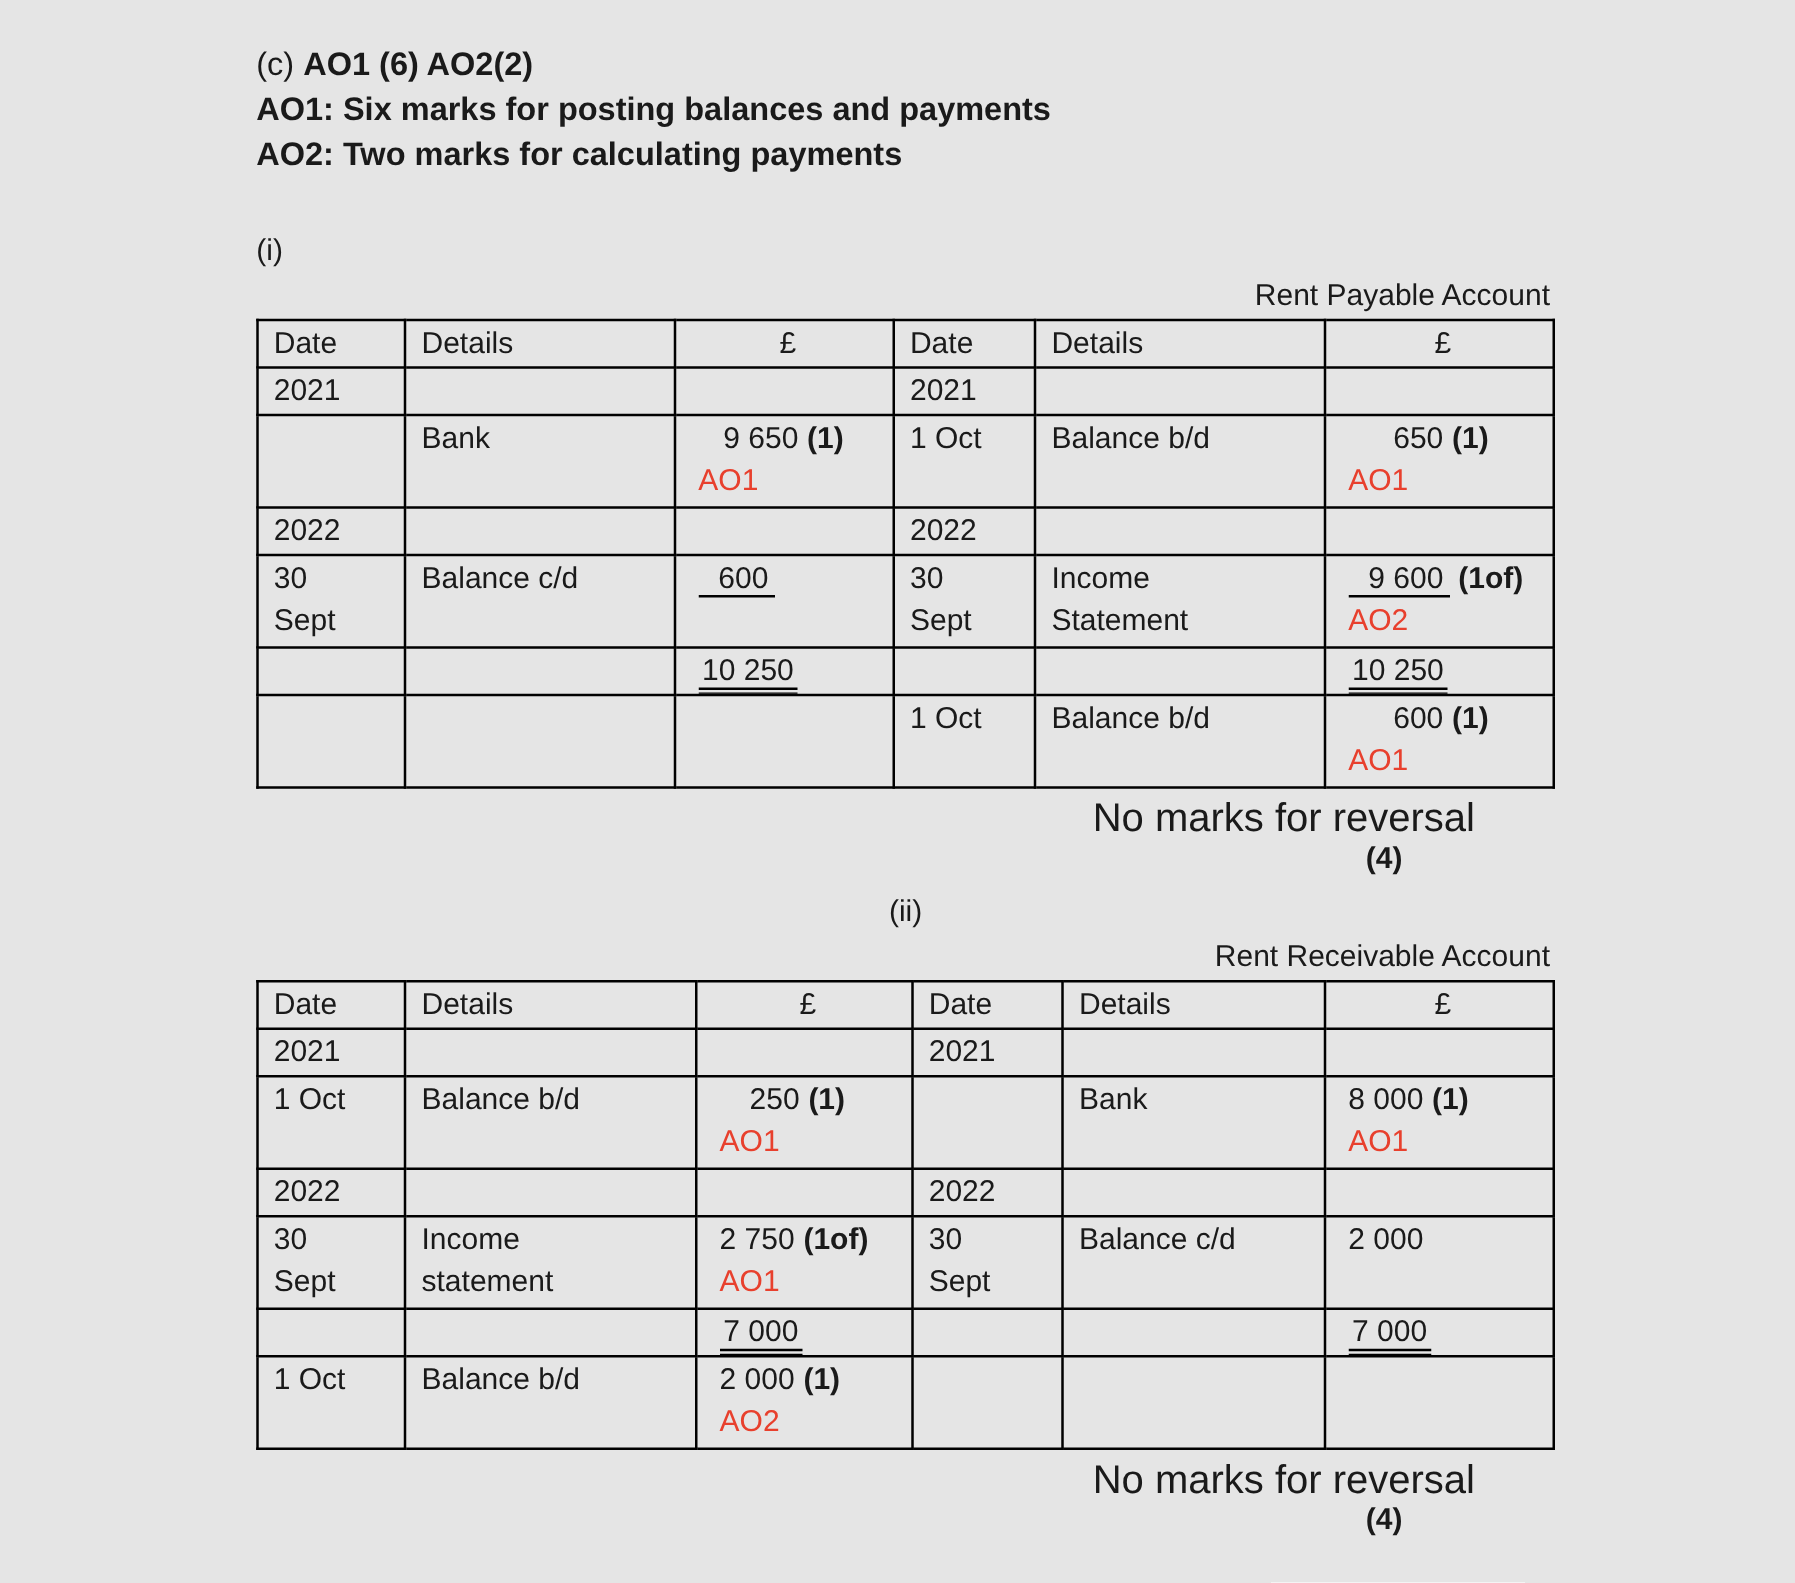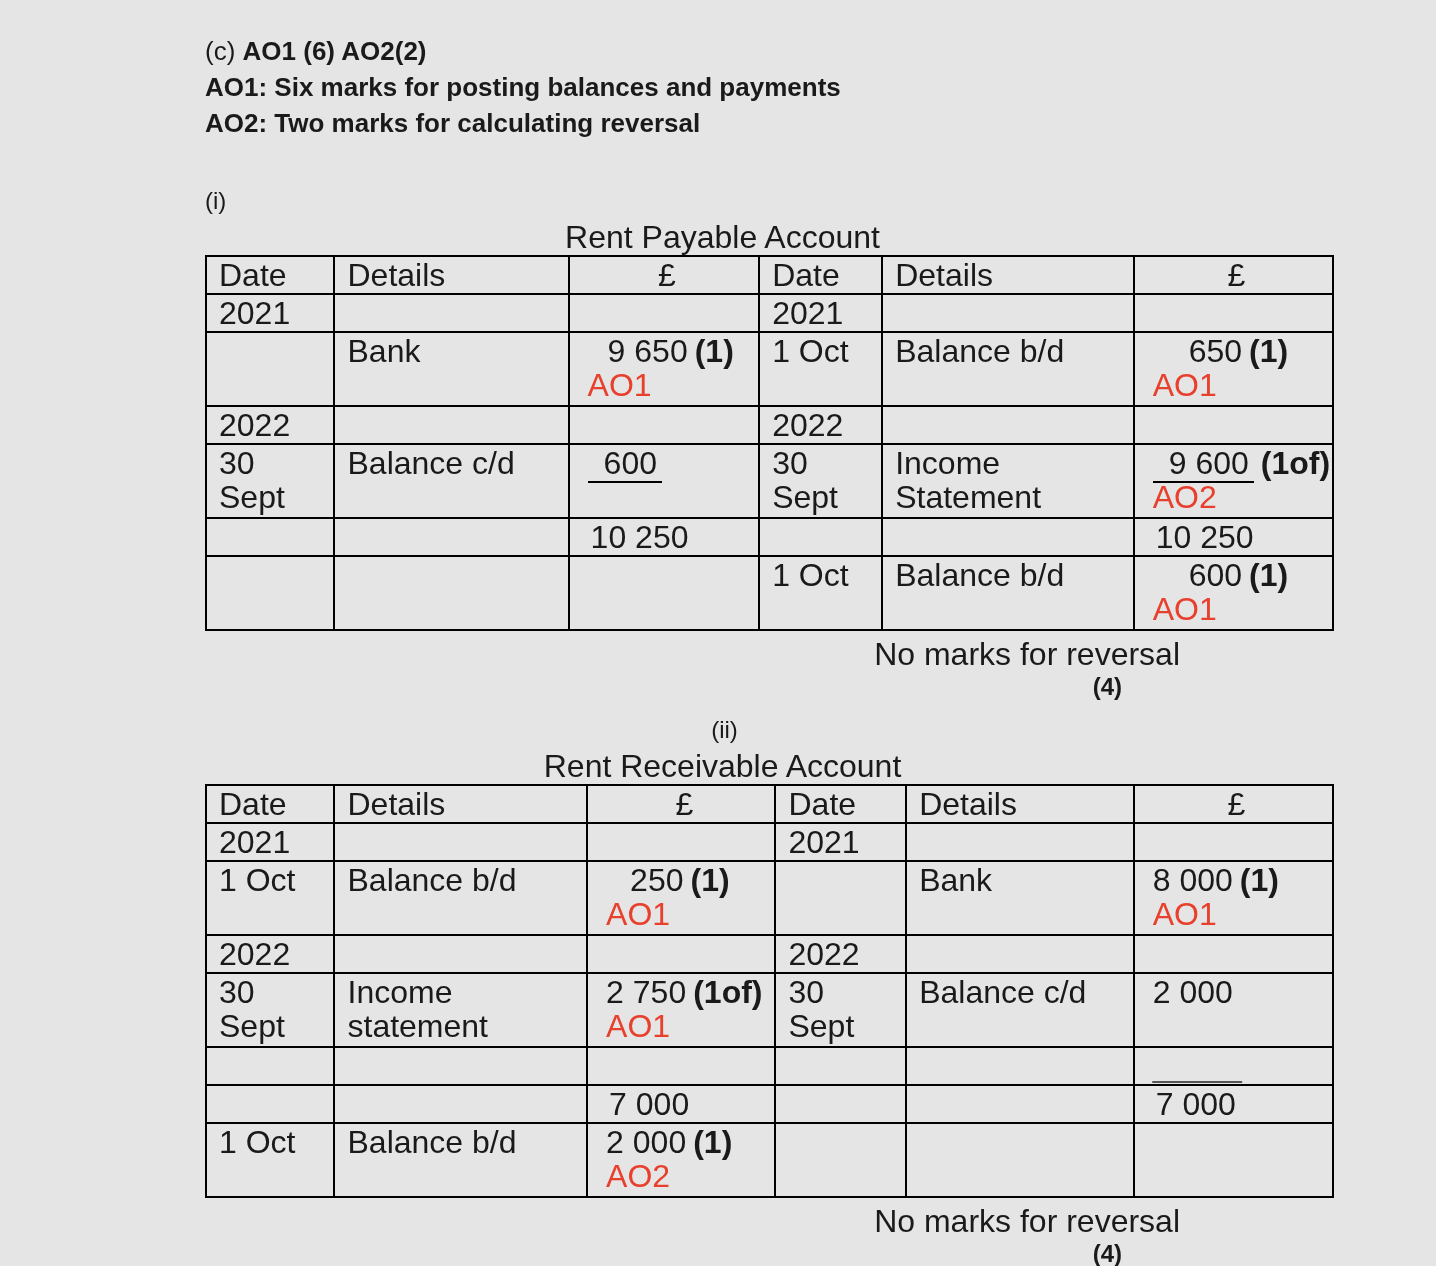--- a/index.html
+++ b/index.html
@@ -20,30 +20,30 @@
     padding-top: 33px;
     margin-left: 205px;
     width: 1039px;
   }
   .hline { font-size: 26px; line-height: 36px; }
   .b { font-weight: bold; }
   .sec-label { font-size: 24px; line-height: 36px; }
   .sec-label.first { margin-top: 42px; }
   .sec-label.second { margin-top: 8px; text-align: center; }
   .acct-title {
-    font-size: 32px;
+    font-size: 24px;
     line-height: 36px;
-    text-align: center;
+    text-align: right;
     width: 1035px;
   }
   table.ledger {
     border-collapse: collapse;
     table-layout: fixed;
-    width: 1129px;
-    font-size: 32px;
+    width: 1039px;
+    font-size: 24px;
   }
   table.ledger td {
     border: 2px solid #000;
     vertical-align: top;
     padding: 1px 6px 1px 12px;
     line-height: 34px;
     overflow: hidden;
     white-space: nowrap;
   }
   tr.r1 td { height: 33px; }
@@ -84,21 +84,21 @@
 <body>
 
 <div class="page">
   <div class="content">
 
     <div class="hline">
       <span>(c)</span>
       <span class="b">AO1 (6) AO2(2)</span>
     </div>
     <div class="hline b">AO1: Six marks for posting balances and payments</div>
-    <div class="hline b">AO2: Two marks for calculating reversal</div>
+    <div class="hline b">AO2: Two marks for calculating payments</div>
 
     <div class="sec-label first">(i)</div>
 
     <div class="acct-title">Rent Payable Account</div>
 
     <table class="ledger">
       <colgroup>
         <col style="width:118px">
           <col style="width:215px">
           <col style="width:175px">
@@ -282,30 +282,20 @@
           <div>Sept</div>
         </td>
         <td>Balance c/d</td>
         <td class="amt">
           <div class="line">2 000</div>
         </td>
       </tr>
       <tr class="r1">
         <td></td>
         <td></td>
-        <td></td>
-        <td></td>
-        <td></td>
-        <td class="amt vb">
-          <div class="line rule-text">_____</div>
-        </td>
-      </tr>
-      <tr class="r1">
-        <td></td>
-        <td></td>
         <td class="amt">
           <div class="line"><span class="dul">7 000</span></div>
         </td>
         <td></td>
         <td></td>
         <td class="amt">
           <div class="line"><span class="dul">7 000</span></div>
         </td>
       </tr>
       <tr class="r2">

